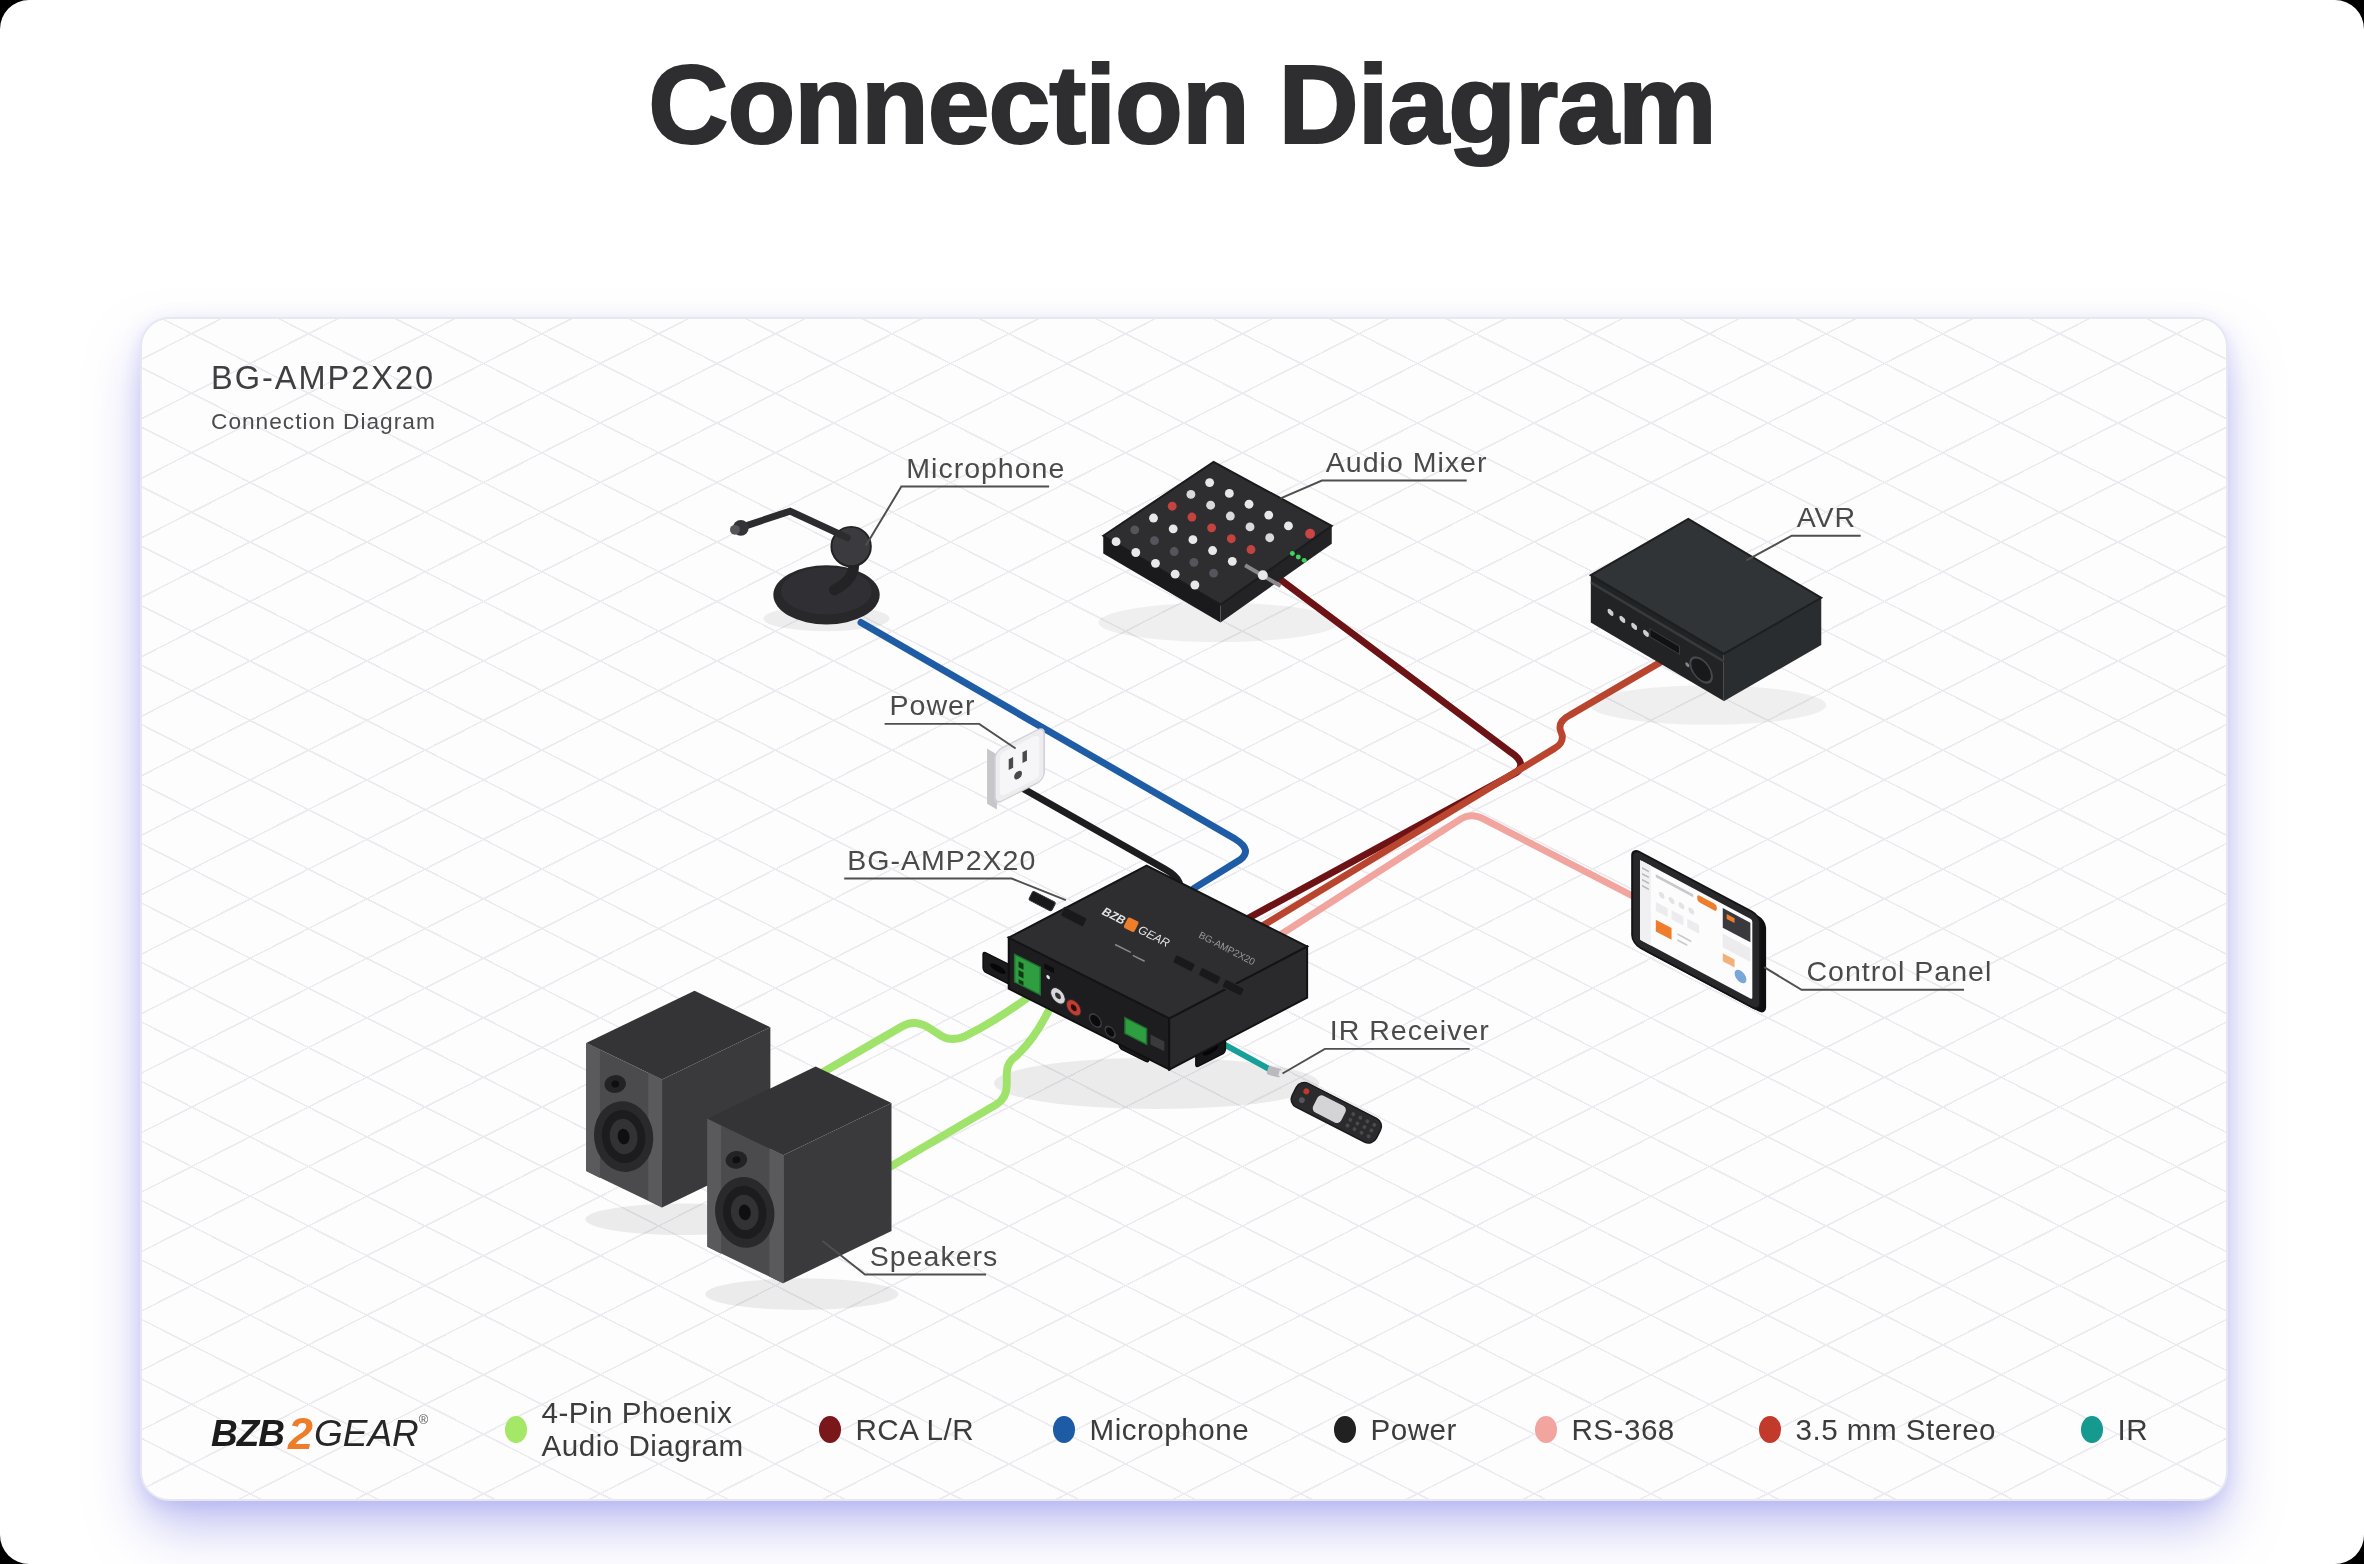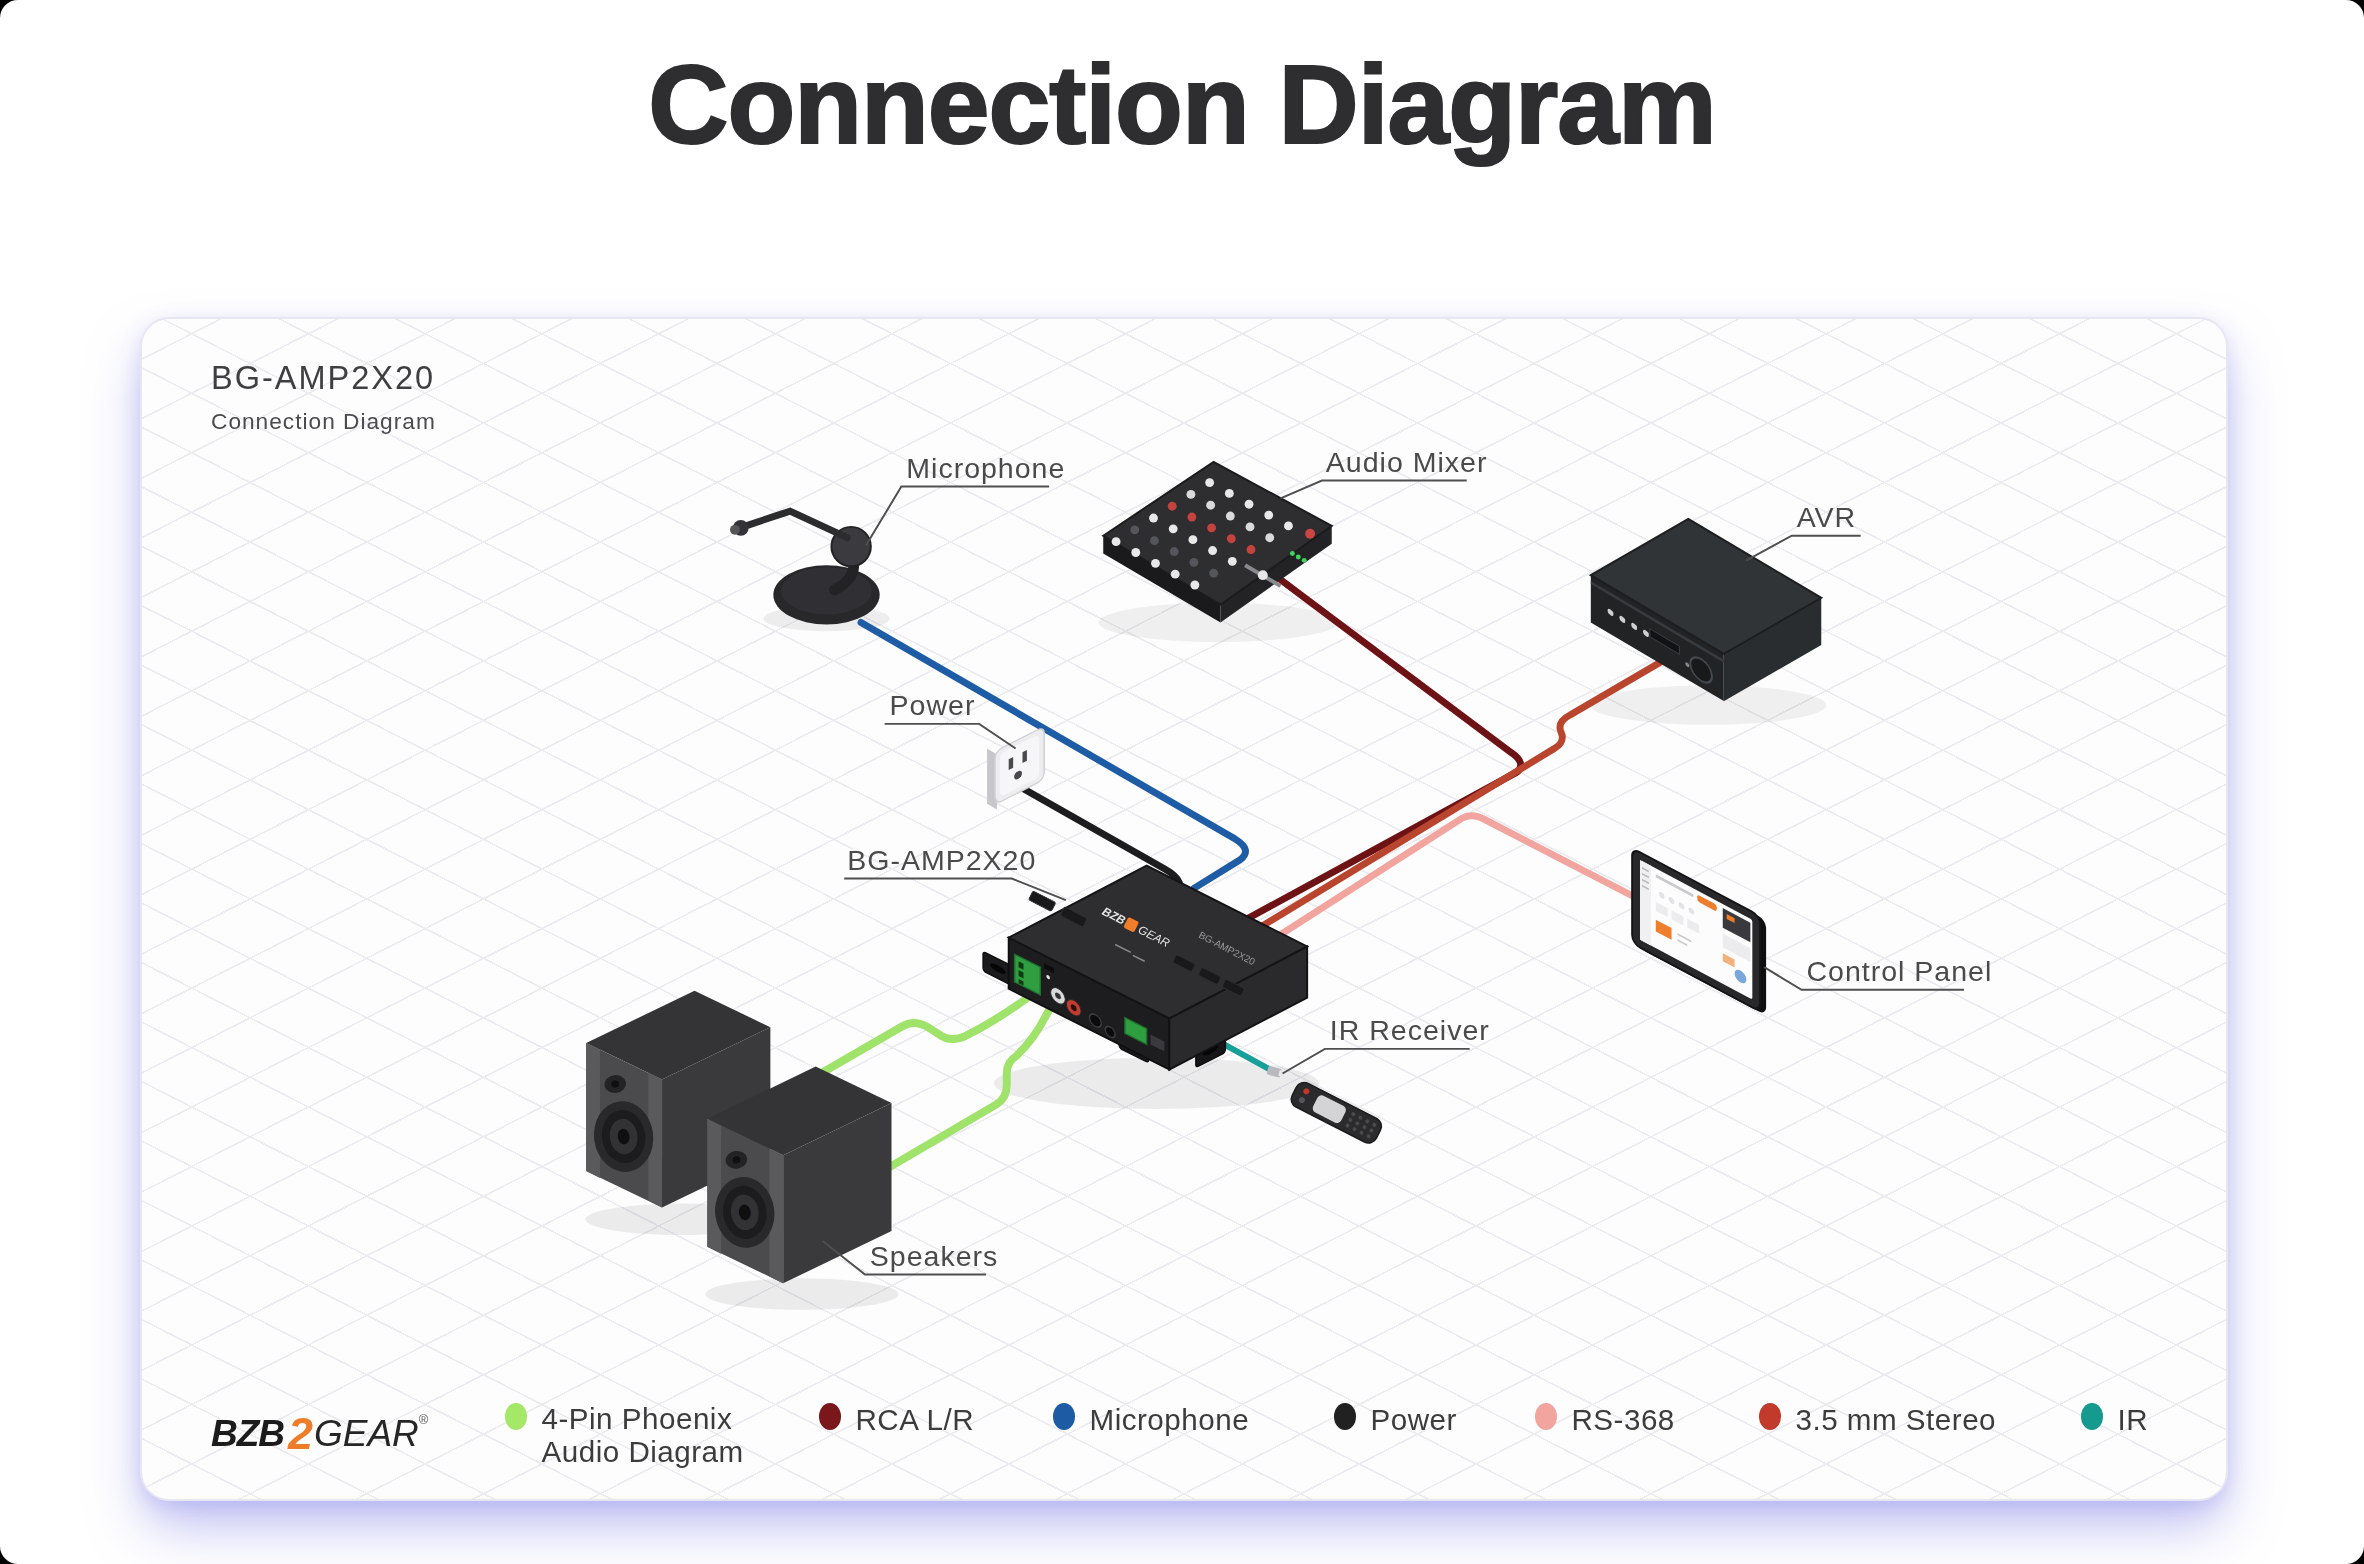--- a/index.html
+++ b/index.html
@@ -1,21 +1,21 @@
 <!DOCTYPE html>
 <html><head>
 <meta charset="utf-8">
 <style>
   html,body{margin:0;padding:0;}
   body{
     width:2364px;height:1564px;background:#000;overflow:hidden;
     font-family:"Liberation Sans", sans-serif;position:relative;
   }
   .page{
-    position:absolute;inset:0;background:#ffffff;border-radius:18px;
+    position:absolute;inset:0;background:#ffffff;border-radius:29px;
   }
   .main-title{
     position:absolute;top:41px;left:0;width:100%;text-align:center;
     font-size:111px;font-weight:bold;color:#2e2e30;letter-spacing:-1px;
     -webkit-text-stroke:2.2px #2e2e30;
   }
   .card{
     position:absolute;left:140px;top:317px;width:2088px;height:1184px;
     border-radius:29.6px;border:2px solid #e7e7f4;box-sizing:border-box;
     background-color:#fdfdfe;
@@ -30,21 +30,21 @@
   }
   .card-subtitle{
     position:absolute;left:69px;top:89px;font-size:22.7px;color:#4b4b4d;letter-spacing:1px;
   }
   .diagram-svg{position:absolute;left:0;top:0;width:2088px;height:1184px;}
 
   .label-text{font-family:"Liberation Sans",sans-serif;font-size:29px;fill:#4a4a4a;letter-spacing:1px;}
   .label-line{stroke:#4f4f4f;stroke-width:2;fill:none;}
 
   
-  .legend-item{position:absolute;display:flex;gap:14.8px;height:53px;top:1084px;}
+  .legend-item{position:absolute;display:flex;align-items:center;gap:14.8px;height:53px;top:1084px;}
   .legend-dot{width:21.7px;height:26.6px;border-radius:50%;flex:0 0 auto;}
   .legend-label{font-size:29.6px;color:#3c3c3c;letter-spacing:0.5px;white-space:nowrap;}
   .legend-label2{display:flex;flex-direction:column;line-height:32.5px;}
   .c-green{background:#a5e767}.c-rca{background:#7a171a}.c-mic{background:#1d5ca5}
   .c-power{background:#212121}.c-rs{background:#f2a49f}.c-st{background:#c13a2b}.c-ir{background:#16998f}
 
   
   .brand{position:absolute;left:69px;top:1089px;height:51px;display:flex;align-items:center;}
   .brand .bzb{font-size:37px;font-weight:bold;font-style:italic;color:#1c1c1c;letter-spacing:-1px;}
   .brand .two{font-size:45px;font-weight:bold;font-style:italic;color:#ee7d2a;margin:0 1px 0 3.9px;line-height:1;}

